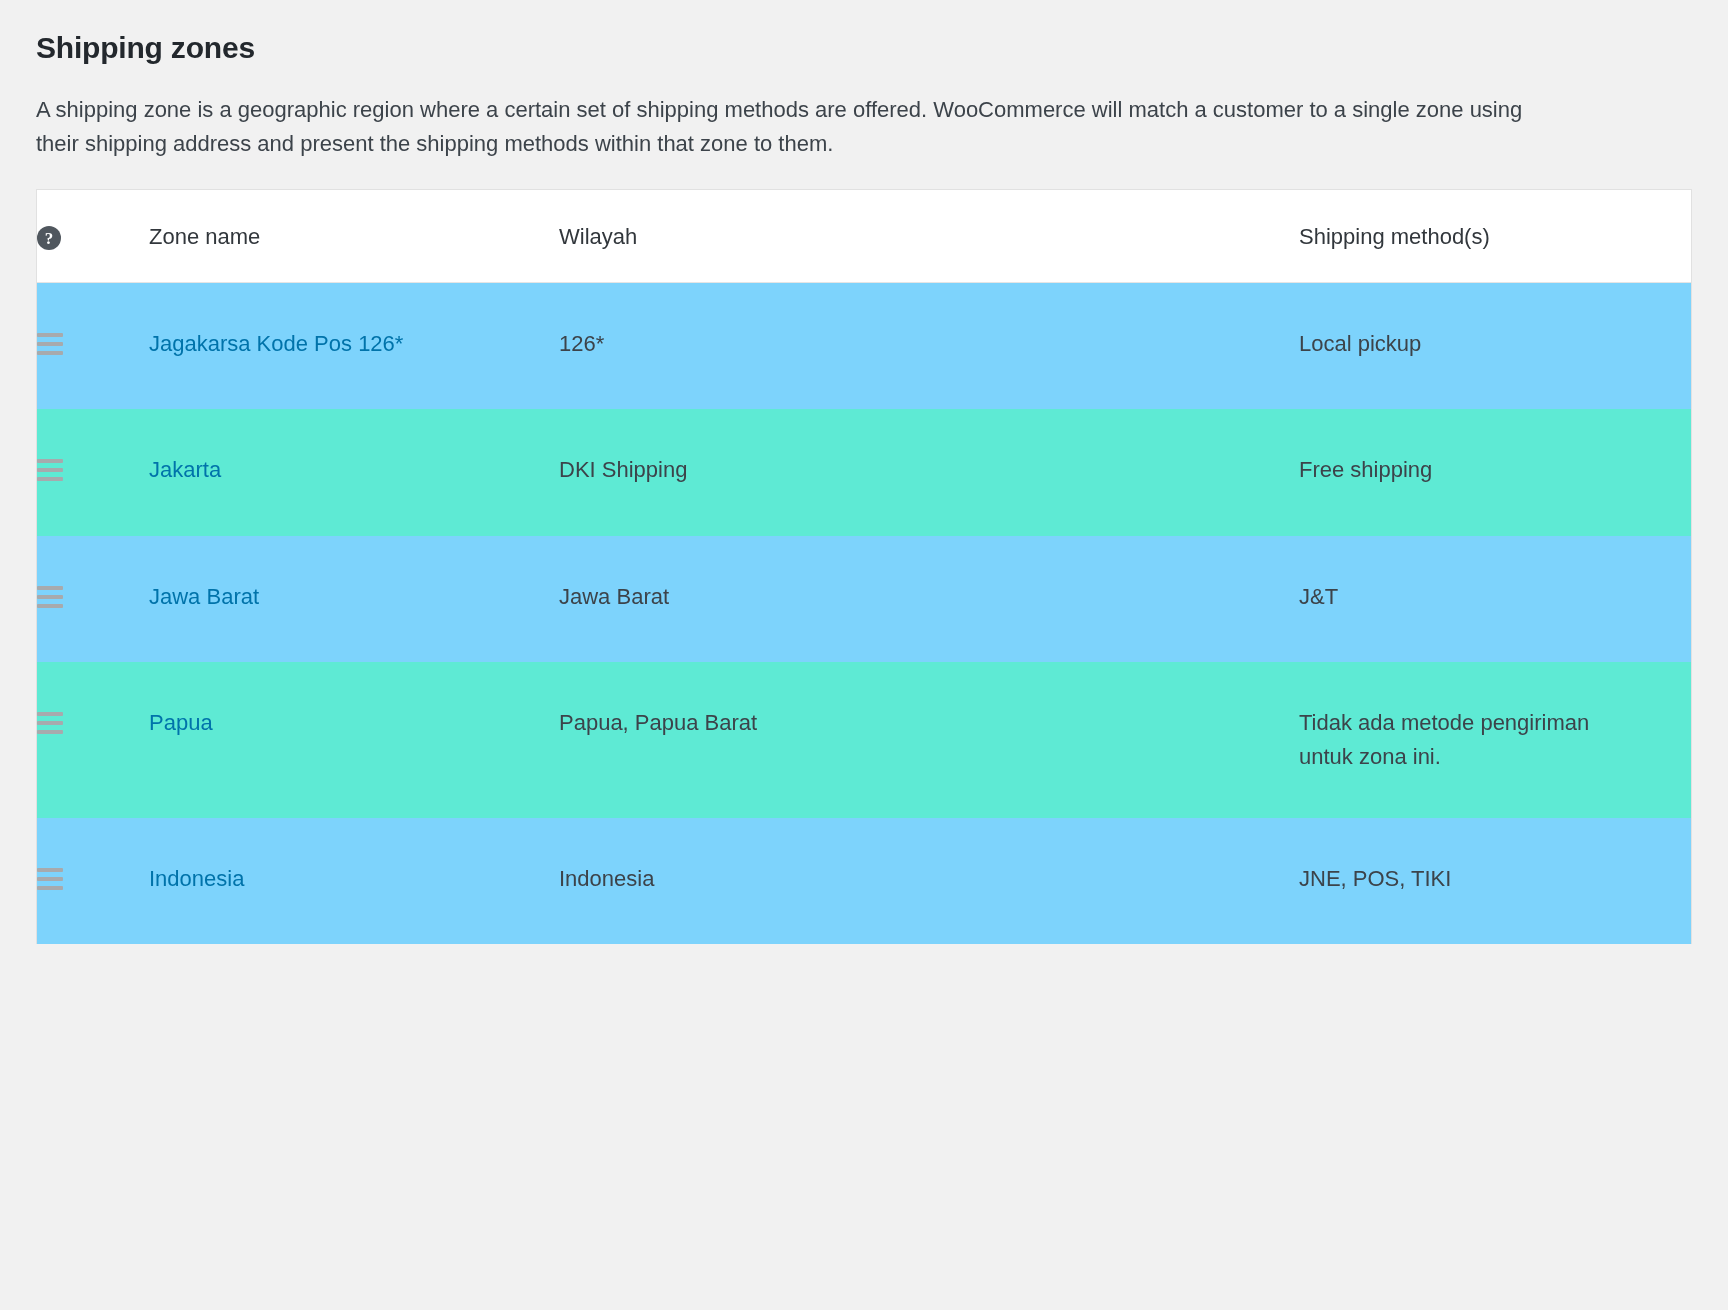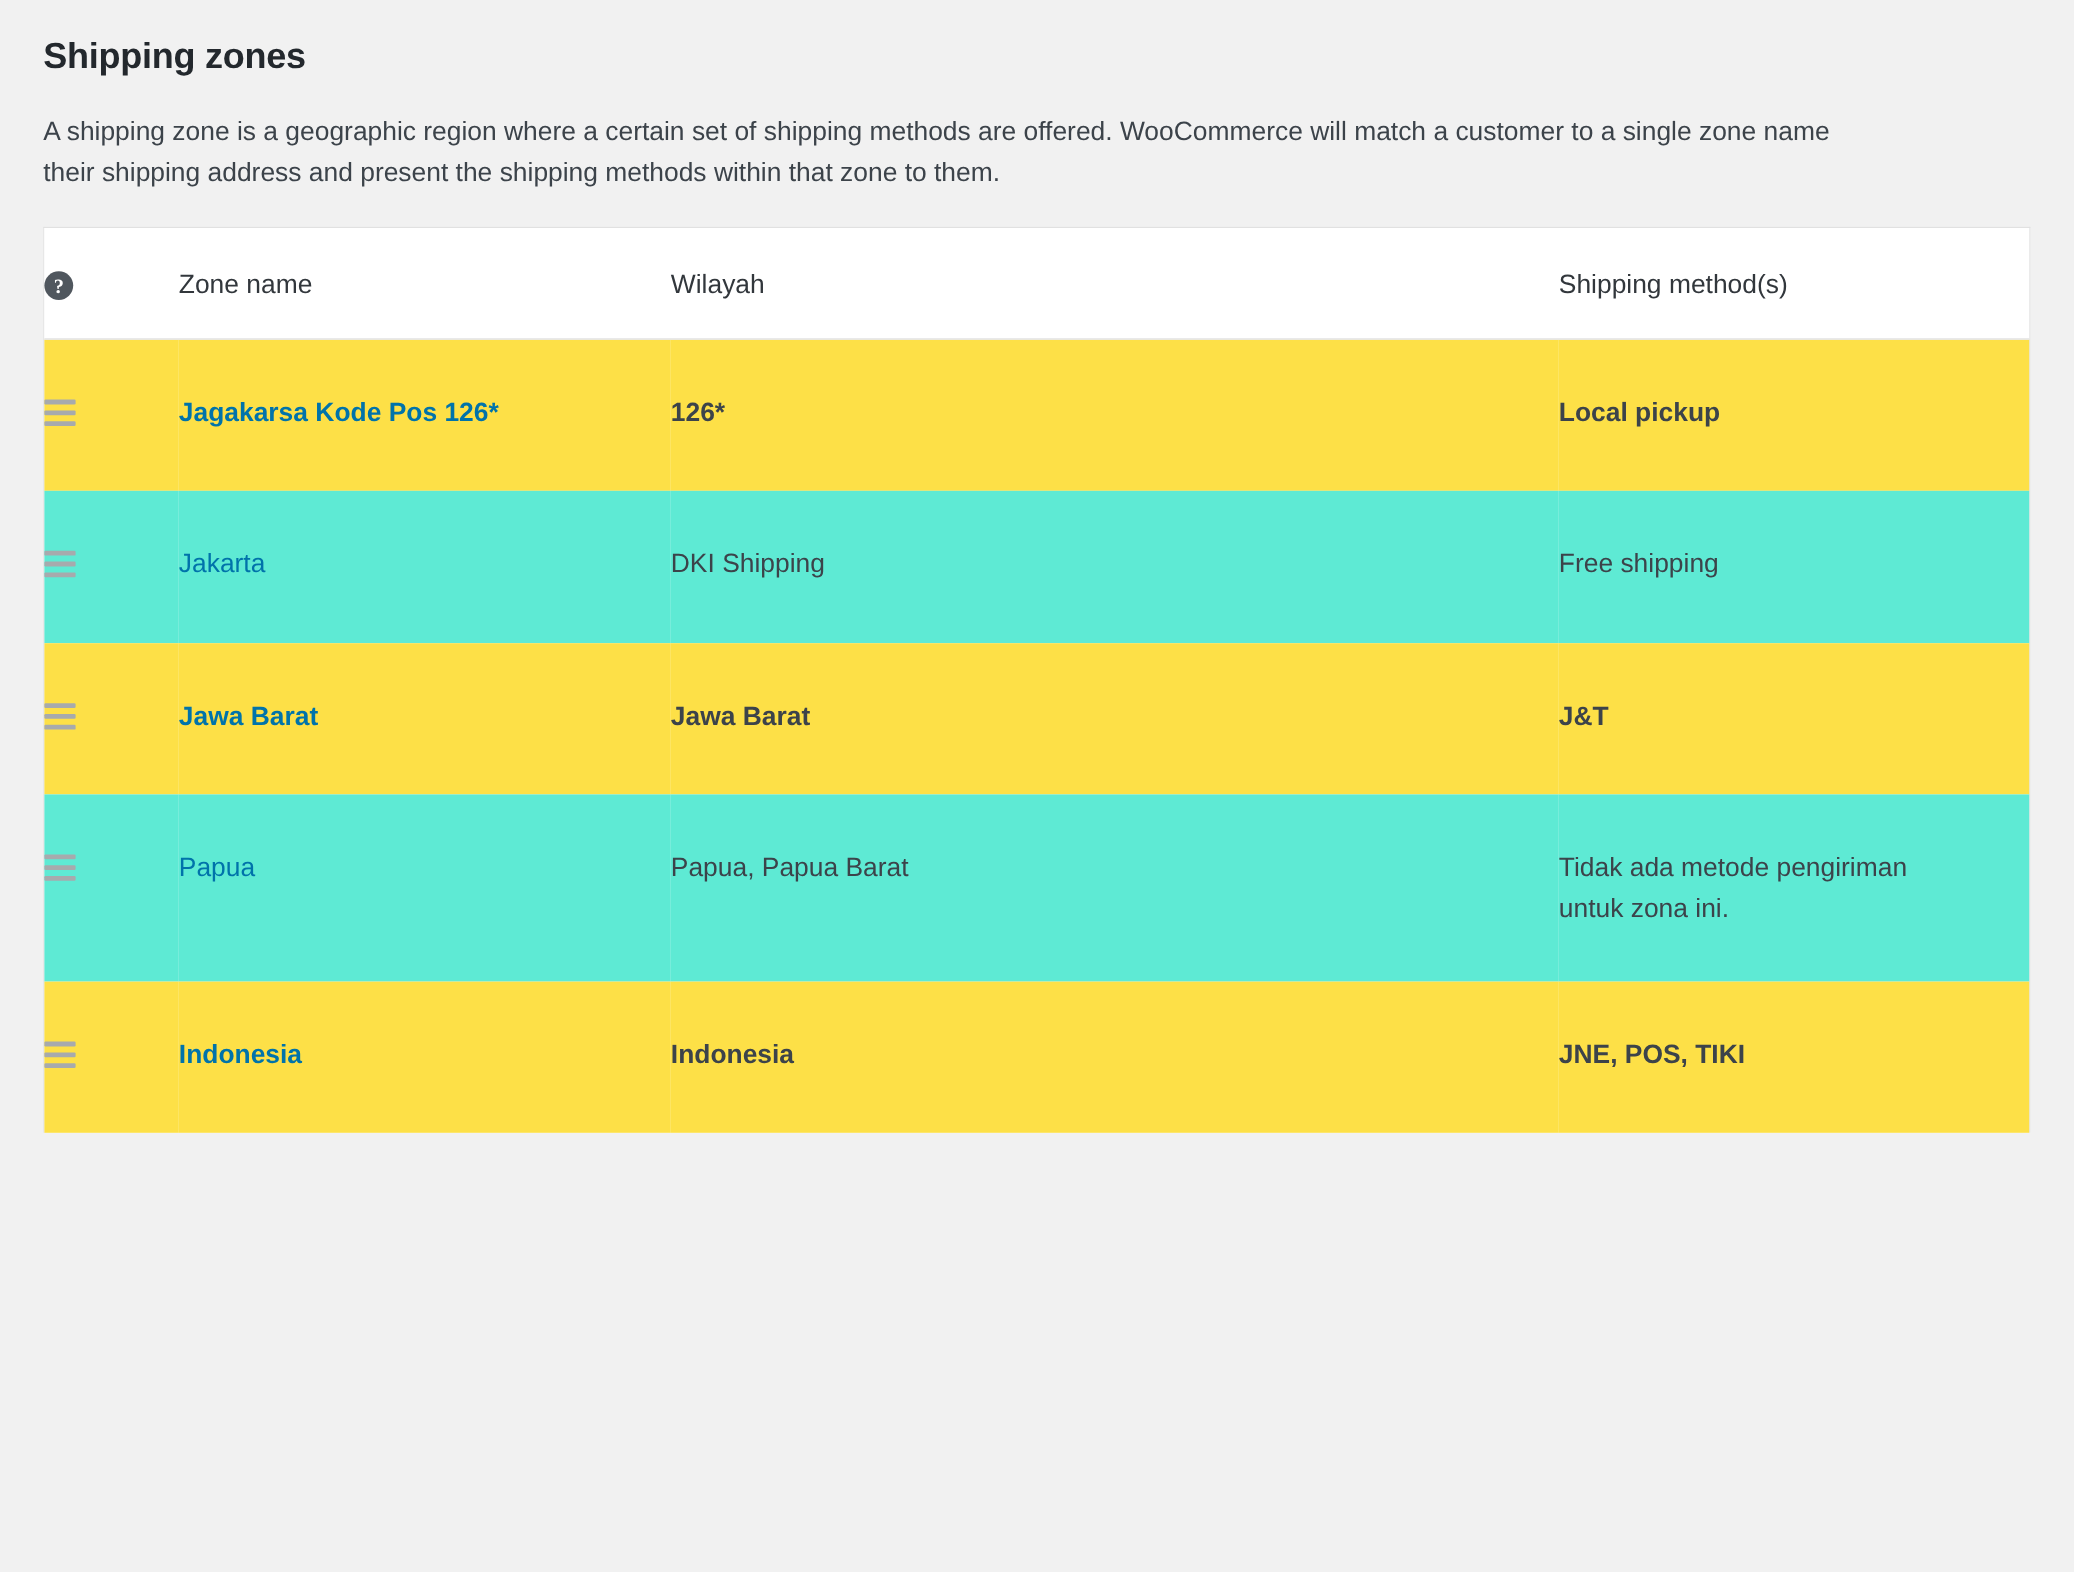--- a/index.html
+++ b/index.html
@@ -108,22 +108,21 @@
     line-height: 1;
     font-family: "Liberation Serif", serif;
     cursor: pointer;
     vertical-align: middle;
   }
 
   table.zones-table tbody tr {
     background: #5eead4;
   }
   table.zones-table tbody tr.alt {
-    background: #fde047;
-    font-weight: bold;
+    background: #7dd3fc;
   }
   table.zones-table tbody td {
     font-size: 22px;
     color: #3c434a;
     vertical-align: top;
     padding: 44px 0 44px 0;
     line-height: 1.55;
   }
   td.td-handle { padding-left: 46px; width: 112px; }
   td.td-name   { padding-left: 0; }
@@ -163,21 +162,21 @@
 </style>
 </head>
 <body>
 
 <div class="page">
 
   <div class="zones-header">
     <h1 class="zones-title">Shipping zones</h1>
   </div>
 
-  <p class="zones-desc">A shipping zone is a geographic region where a certain set of shipping methods are offered. WooCommerce will match a customer to a single zone name their shipping address and present the shipping methods within that zone to them.</p>
+  <p class="zones-desc">A shipping zone is a geographic region where a certain set of shipping methods are offered. WooCommerce will match a customer to a single zone using their shipping address and present the shipping methods within that zone to them.</p>
 
   <div class="zones-table-wrap">
     <table class="zones-table">
       <colgroup>
         <col class="col-handle">
         <col class="col-name">
         <col class="col-region">
         <col class="col-method">
       </colgroup>
       <thead>

